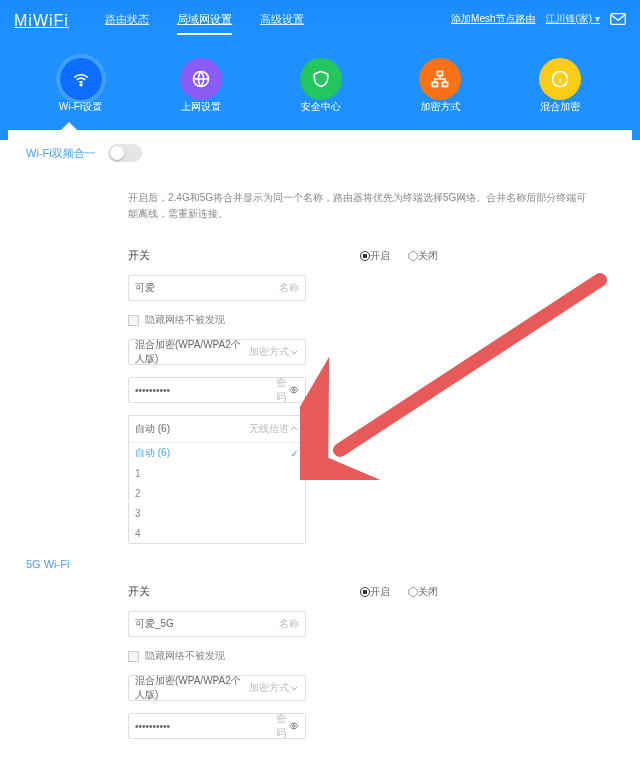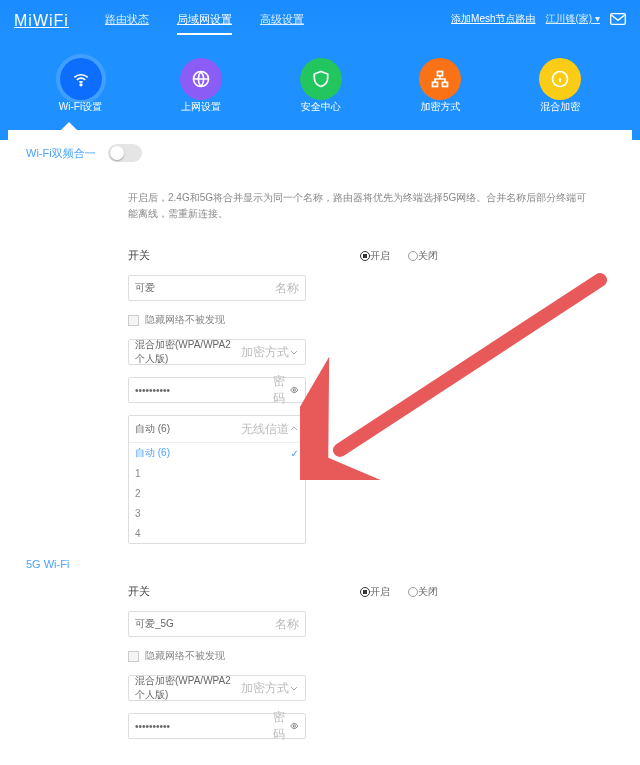--- a/index.html
+++ b/index.html
@@ -32,21 +32,21 @@
   .hint { color:#888; font-size:10px; line-height:1.6; padding:14px 40px 20px 120px;}
   .section-title { color:#4aa3ff; font-size:11px; padding:4px 18px 8px;}
   .formgrp { margin-left:120px; width:310px; padding:6px 0;}
   .frow { display:flex; align-items:center; gap:18px; margin-bottom:12px; font-size:10px;}
   .flabel { color:#444; font-size:11px;}
   .radio { display:flex; align-items:center; color:#666;}
   .radio .dot{width:10px;height:10px;border-radius:50%;border:1px solid #999;display:inline-block;}
   .radio.sel .dot{border-color:#333;background:radial-gradient(circle,#333 40%,#fff 45%);}
   .field { display:flex; align-items:center; width:178px; border:1px solid #ddd; border-radius:2px; height:26px; padding:0 6px; font-size:10px; color:#666; background:#fff;}
   .field input{ border:none; outline:none; flex:1; font-size:10px; color:#666; background:transparent;}
-  .suffix { color:#bbb; font-size:12px; margin-left:6px;}
+  .suffix { color:#bbb; font-size:10px; margin-left:6px;text-align:center;}
   .chev{ width:10px;height:10px;}
   .chk { display:flex; align-items:center; gap:6px; color:#888; font-size:10px; margin-bottom:12px;}
   .chk .box{width:11px;height:11px;border:1px solid #ccc;background:#f5f5f5;}
   .eye{width:12px;height:12px;}
   .chanbox { width:178px; border:1px solid #ddd; border-radius:2px; position:relative; background:#fff;}
   .chanhead{ display:flex; align-items:center; height:26px; padding:0 6px; font-size:10px;}
   .chanhead .sel-txt{flex:1;color:#666;}
   .optlist{ border-top:1px solid #eee;}
   .opt{ height:20px; display:flex; align-items:center; padding:0 6px; font-size:10px; color:#888;}
   .opt.selected{color:#4aa3ff;}

